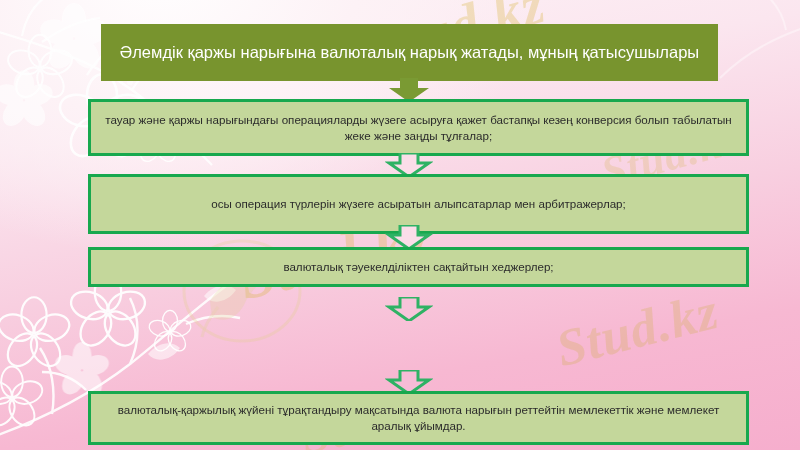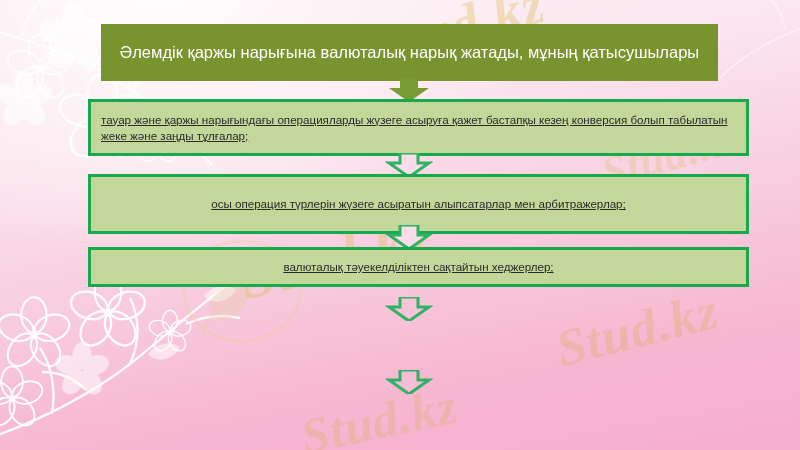--- a/index.html
+++ b/index.html
@@ -52,21 +52,21 @@
   
   .pbox{
     position:absolute;left:88px;width:661px;
     background:#c4d79b;
     border:3px solid #18a84e;
     box-sizing:border-box;
     display:flex;align-items:center;justify-content:center;
     padding:3px 10px;
   }
   .pbox .ptext{
-    color:#2b2b2b;font-size:11.6px;line-height:1.38;text-align:left;text-decoration:underline;
+    color:#2b2b2b;font-size:11.6px;line-height:1.38;text-align:center;
   }
   #box-1{top:99px;height:57px;}
   #box-2{top:174px;height:60px;}
   #box-3{top:247px;height:40px;}
   #box-4{top:319px;height:54px;}
   #box-5{top:391px;height:54px;}
 
   
   .arrow{position:absolute;left:385px;width:48px;pointer-events:none;}
   .arrow svg{display:block;}
@@ -255,14 +255,17 @@
     </svg>
   </div>
 
 
   <div class="arrow" id="arrow-5">
     <svg width="48" height="24" viewBox="0 0 48 24" aria-hidden="true">
       <path d="M15 0 H33 V10 H44 L24 24 L4 10 H15 Z" fill="#f7bcd6" stroke="#2eb264" stroke-width="3" stroke-linejoin="miter"></path>
     </svg>
   </div>
 
+  <div class="pbox" id="box-5">
+    <div class="ptext">валюталық-қаржылық жүйені тұрақтандыру мақсатында валюта нарығын реттейтін мемлекеттік және мемлекет аралық ұйымдар.</div>
+  </div>
 
 </div>
 
 </body></html>

